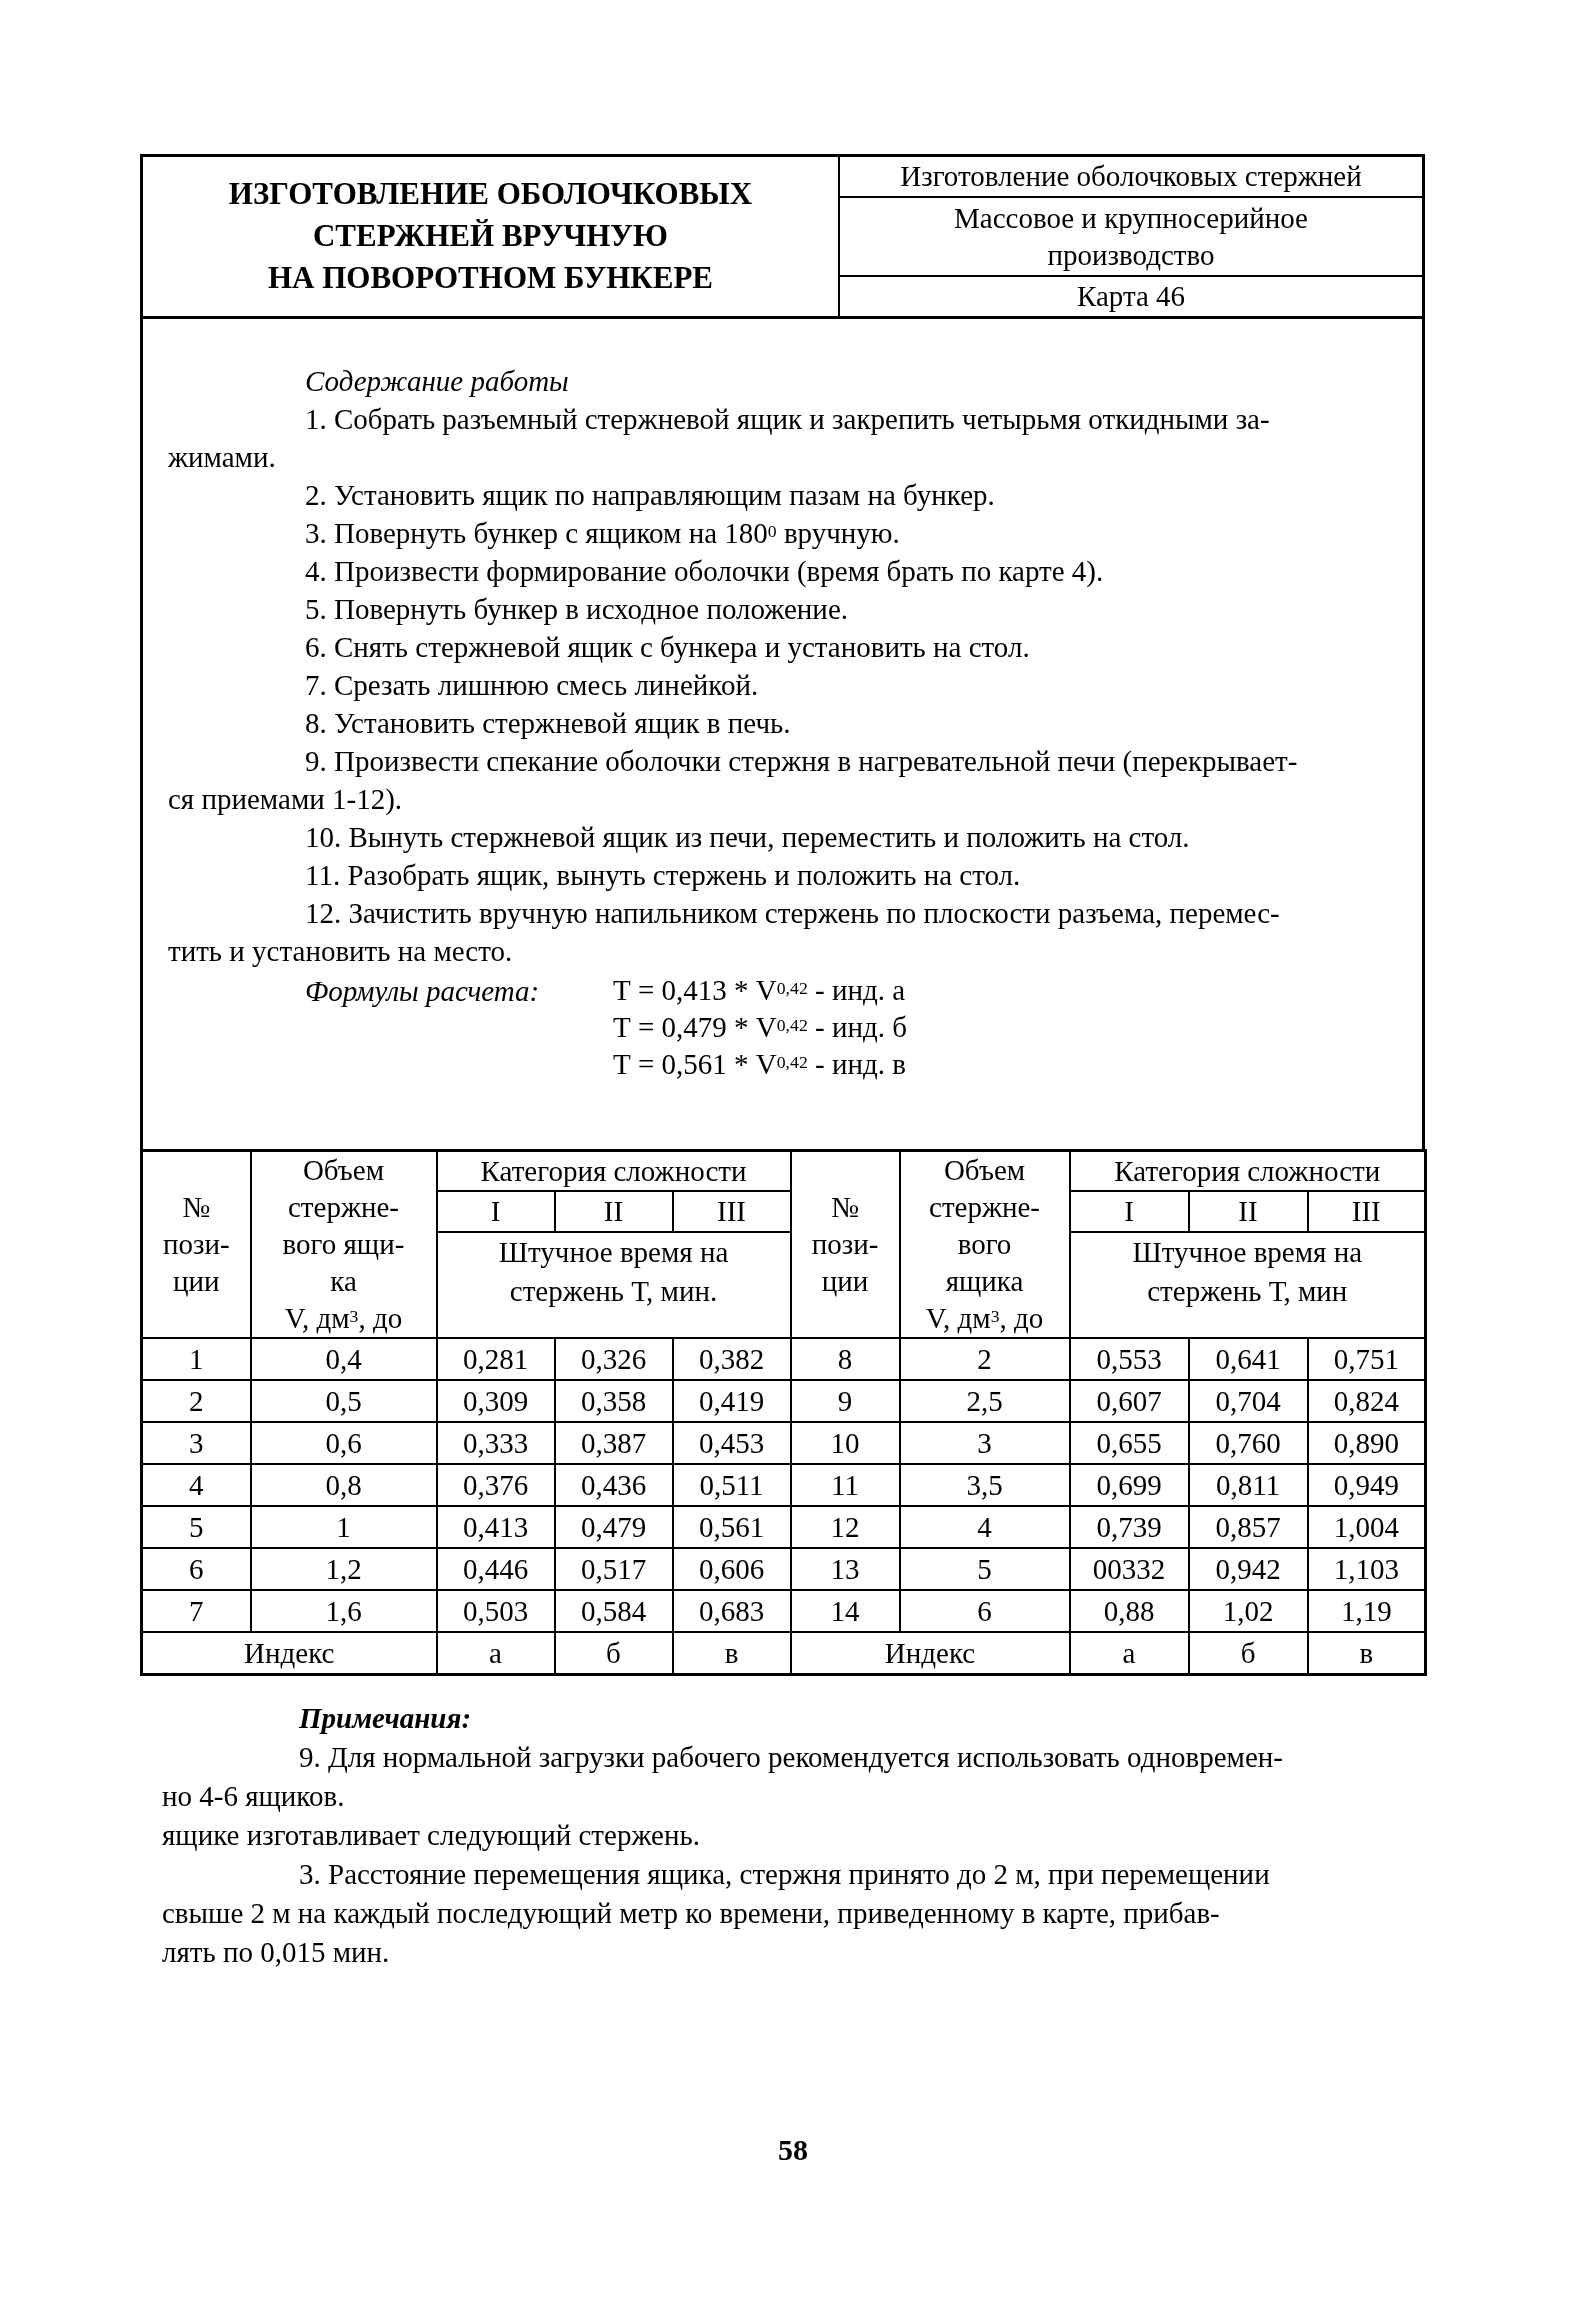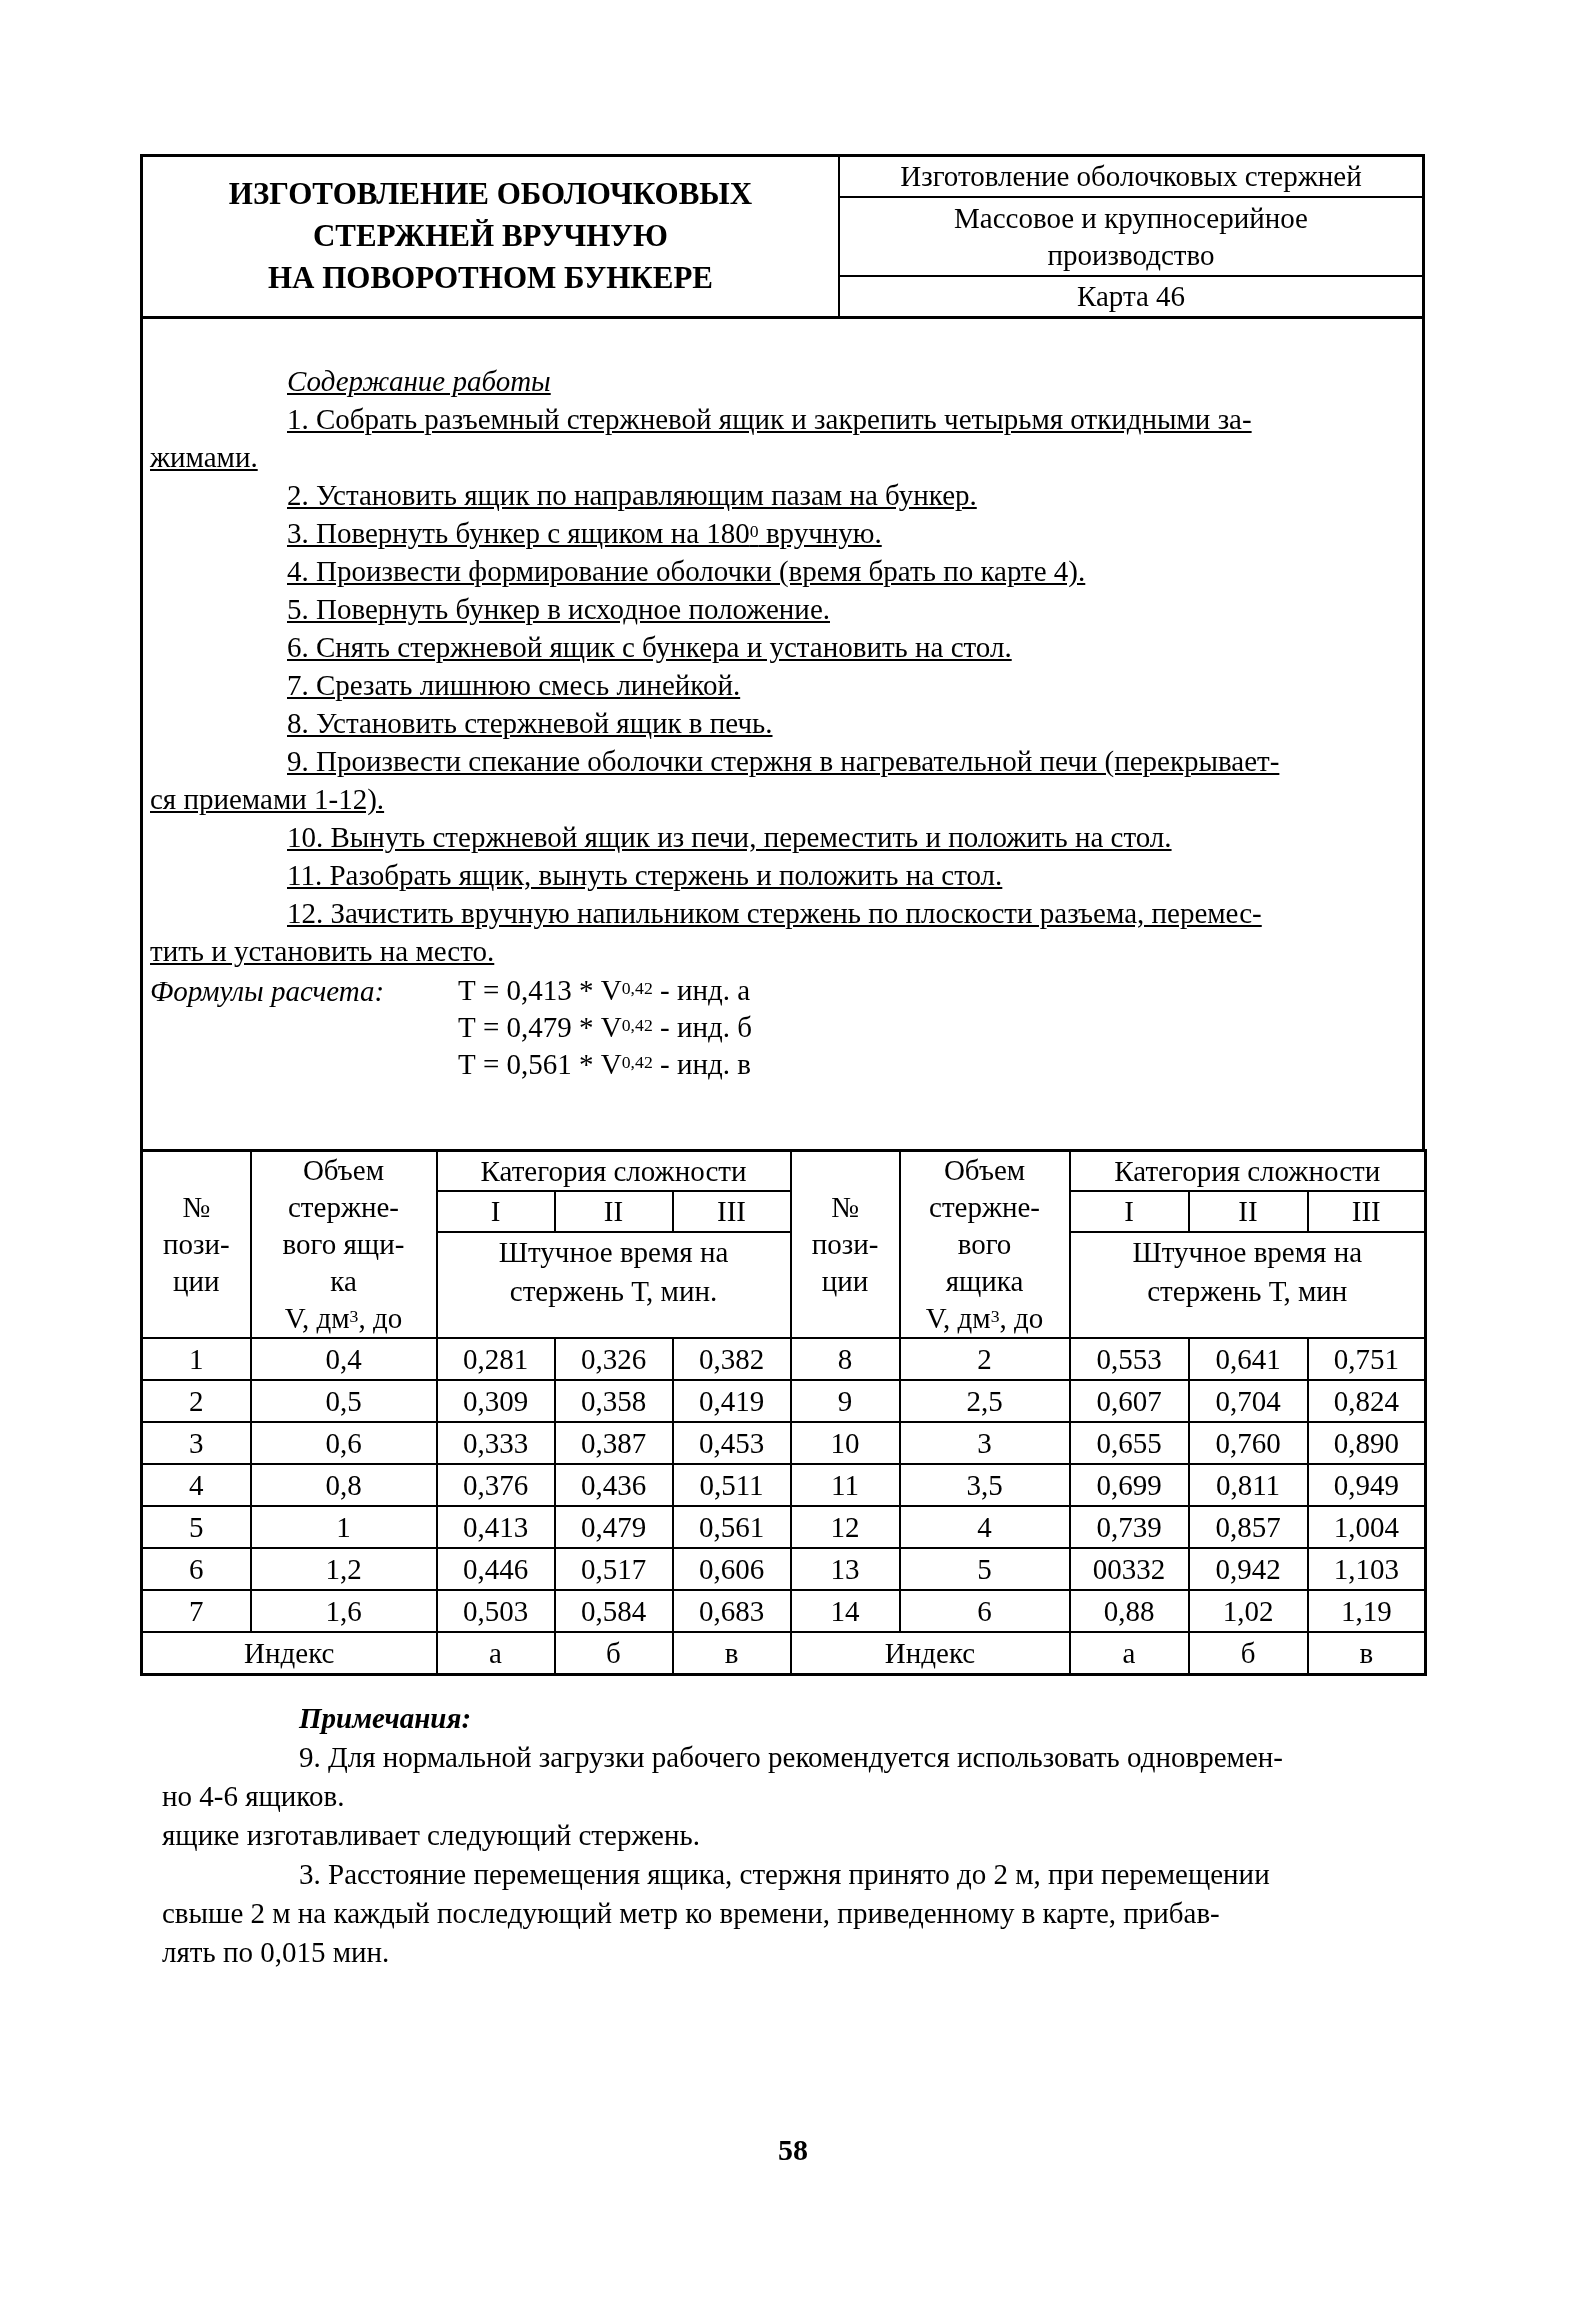--- a/index.html
+++ b/index.html
@@ -32,29 +32,29 @@
     font-size:29px;
     display:flex;flex-direction:column;justify-content:center;align-items:center;
   }
   .hd-row1{height:41px;border-bottom:2.8px solid #000;}
   .hd-row2{height:79px;border-bottom:2.8px solid #000;line-height:37px;}
   .hd-row3{flex:1;border-radius:18px;}
   
   .frame-line{position:absolute;background:#000;width:2.8px;}
   
   .content{
-    position:absolute;left:150px;top:362px;width:1251px;
-    font-size:29px;line-height:38px;text-decoration:underline;
+    position:absolute;left:168px;top:362px;width:1251px;
+    font-size:29px;line-height:38px;
   }
   .content .heading{font-style:italic;text-indent:137px;}
   .line{white-space:nowrap;}
   .line.first{text-indent:137px;}
   .sp{font-size:17.7px;vertical-align:6.5px;line-height:0;}
   .formula-row{margin-top:1.9px;}
-  .f-label{display:inline-block;font-style:italic;width:308px;vertical-align:top;}
+  .f-label{display:inline-block;font-style:italic;margin-left:137px;width:308px;vertical-align:top;}
   .f-stack{display:inline-block;vertical-align:top;}
   .f-line{display:block;line-height:37px;white-space:nowrap;}
   
   .table-wrap{position:absolute;left:140px;top:1149px;}
   table.norms{
     border-collapse:collapse;table-layout:fixed;
     width:1286px;
     font-size:29px;
   }
   table.norms th,table.norms td{

